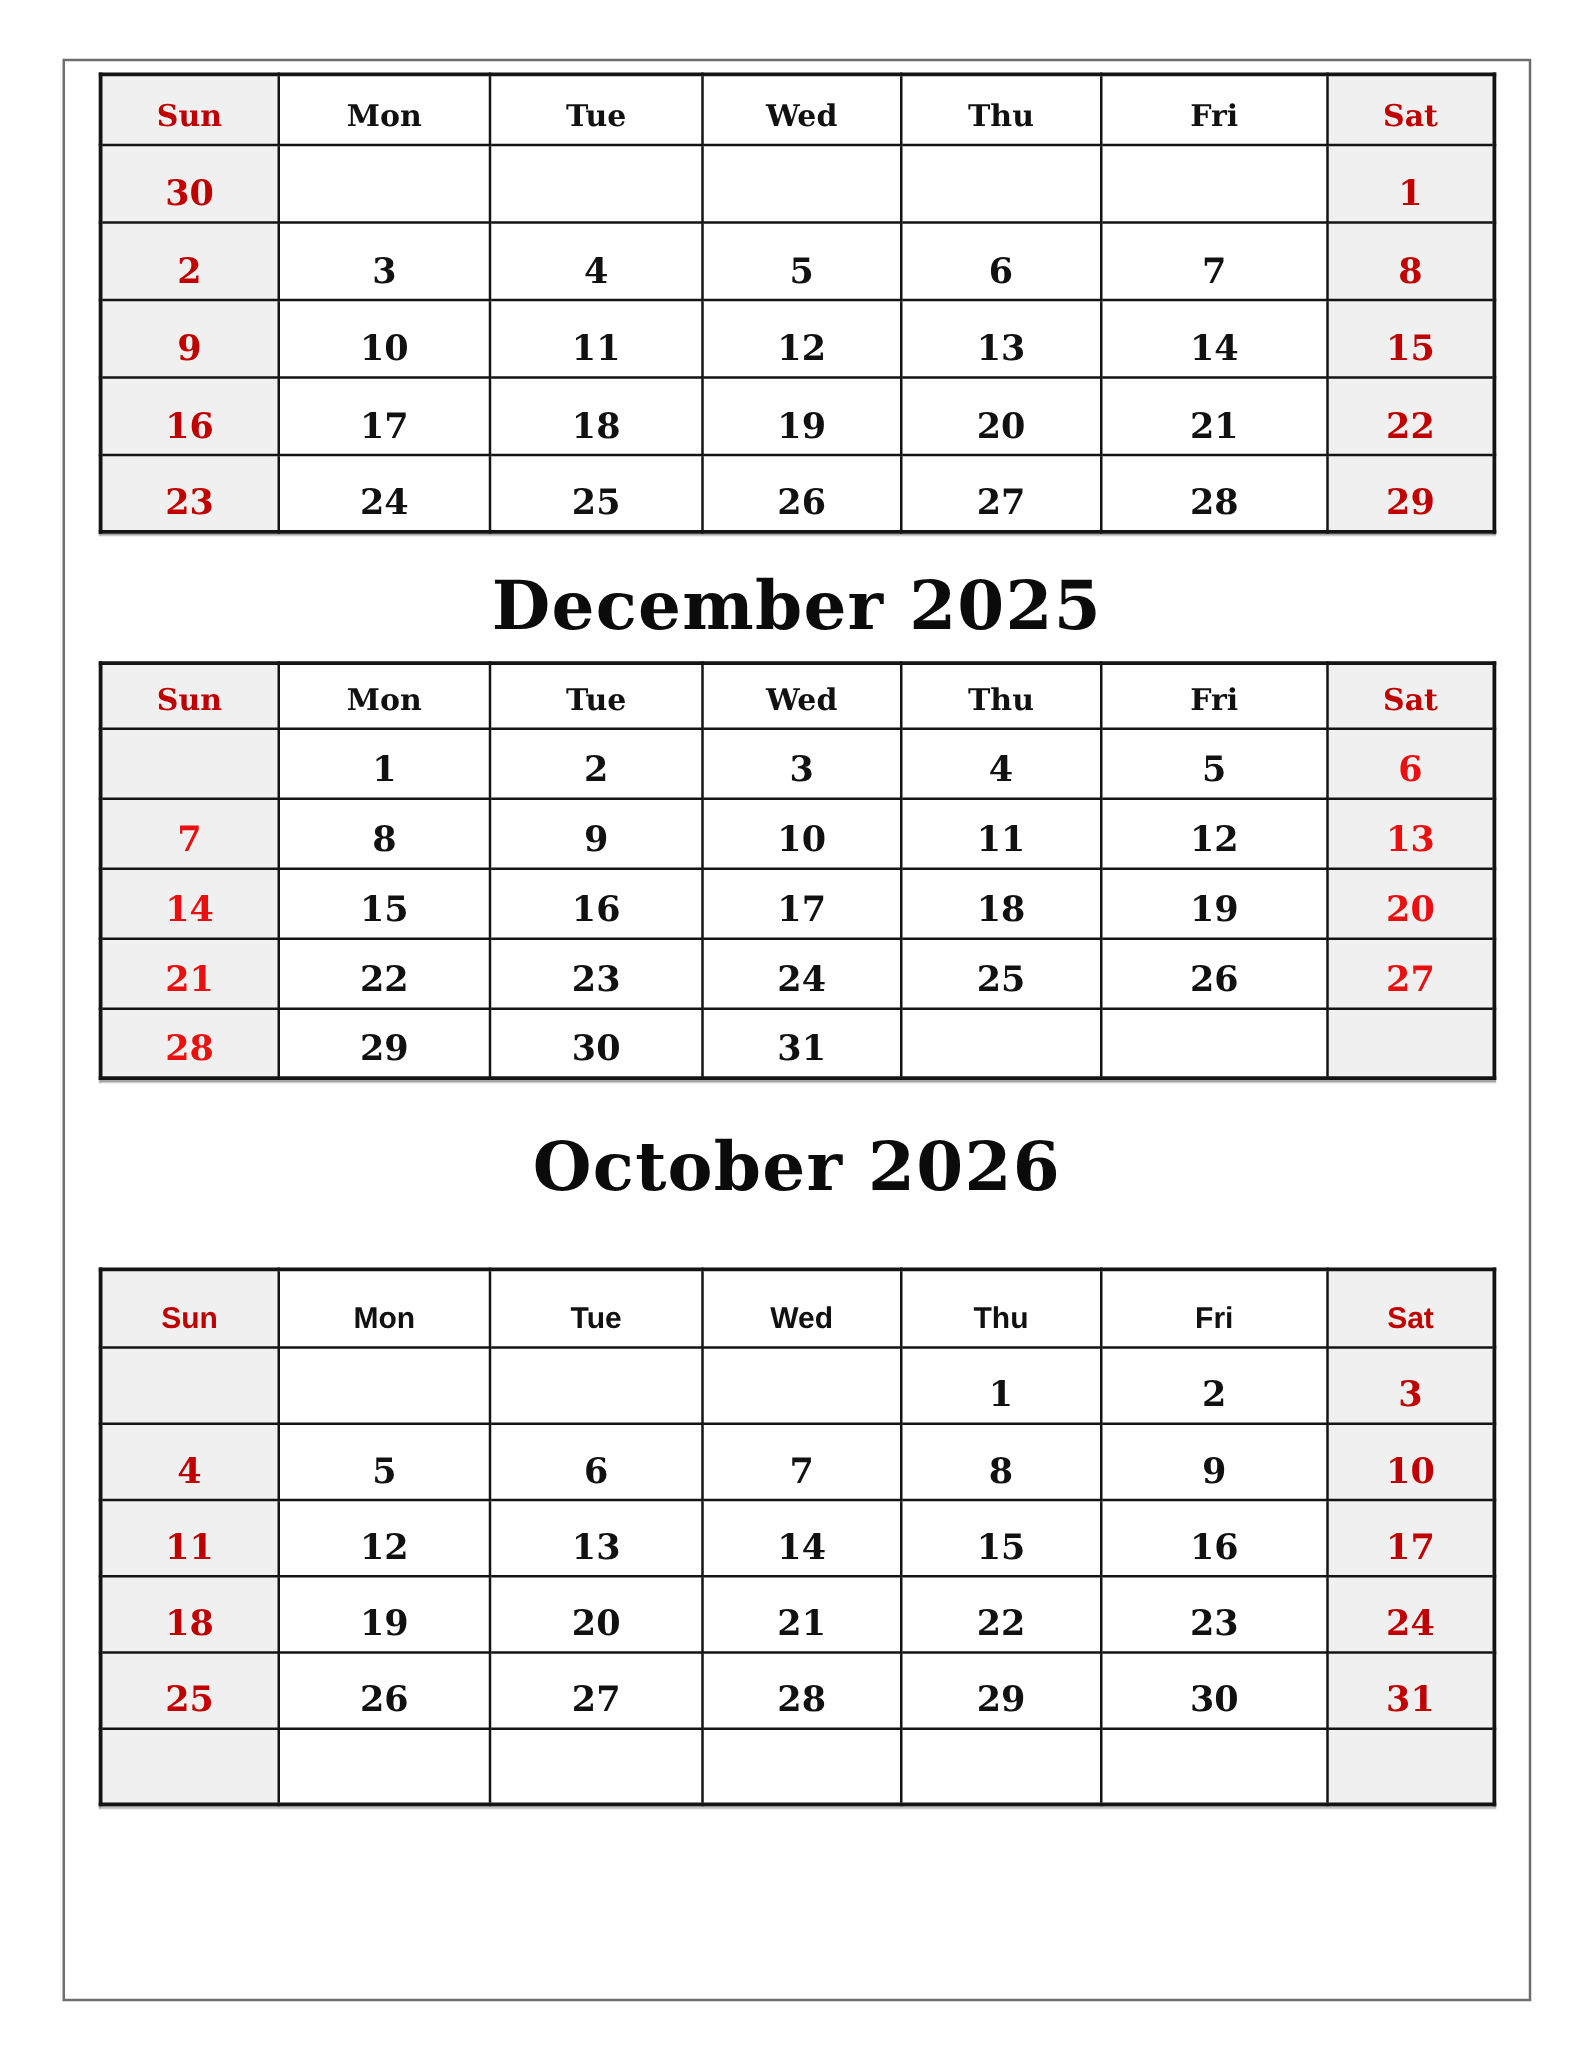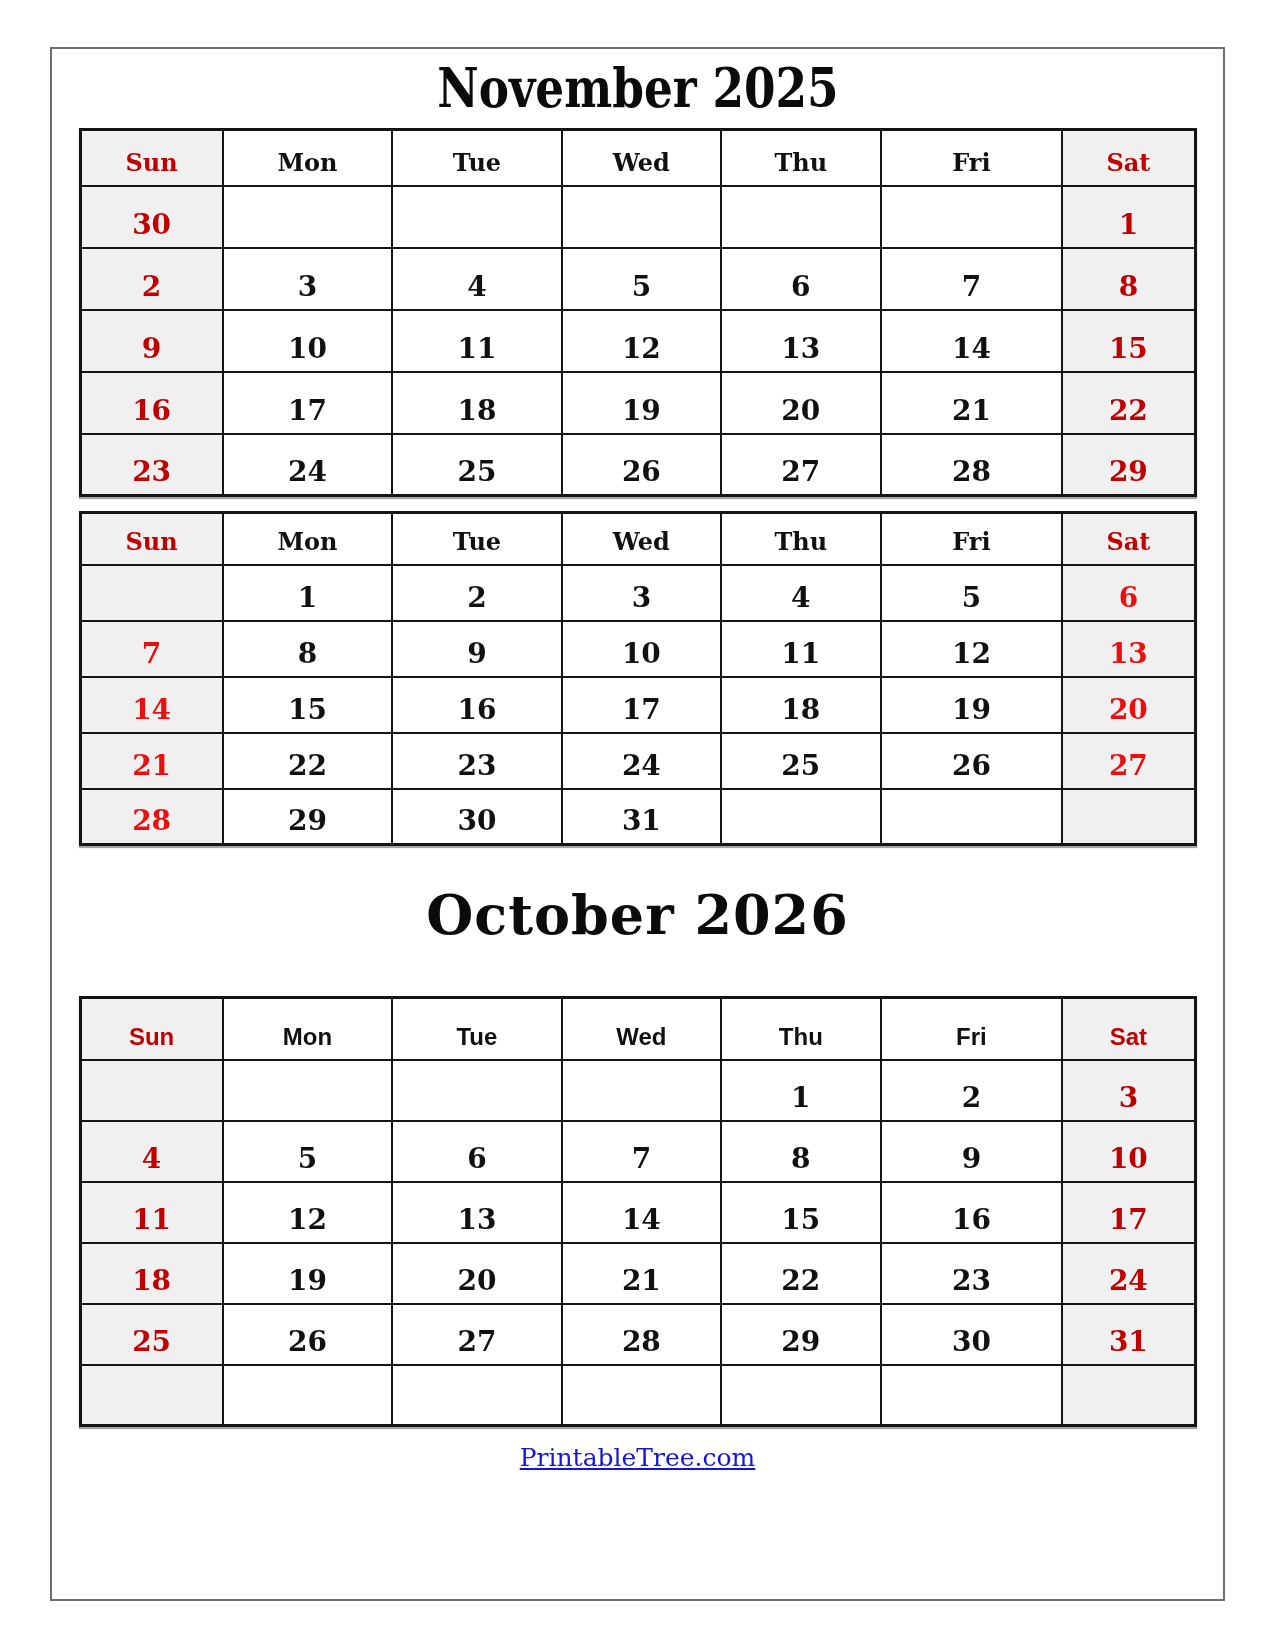--- a/index.html
+++ b/index.html
@@ -55,21 +55,20 @@
     font-size:25px;color:#1515d6;text-decoration:underline;
     font-family:"DejaVu Serif","Liberation Serif",serif;
   }
 </style>
 </head>
 <body>
 
 <div class="page">
 
   <section class="month month-0">
-    <h1 class="month-title"><span class="title-inner">November 2025</span></h1>
     <table class="cal">
       <colgroup>
           <col class="c0">
           <col class="c1">
           <col class="c2">
           <col class="c3">
           <col class="c4">
           <col class="c5">
           <col class="c6">
         </colgroup>
@@ -128,20 +127,21 @@
             <td>26</td>
             <td>27</td>
             <td>28</td>
             <td class="weekend">29</td>
           </tr>
         </tbody>
     </table>
   </section>
 
   <section class="month month-1">
+    <h1 class="month-title"><span class="title-inner">December 2025</span></h1>
     <table class="cal">
       <colgroup>
           <col class="c0">
           <col class="c1">
           <col class="c2">
           <col class="c3">
           <col class="c4">
           <col class="c5">
           <col class="c6">
         </colgroup>
@@ -281,17 +281,14 @@
             <td></td>
             <td></td>
             <td></td>
             <td></td>
             <td class="weekend"></td>
           </tr>
         </tbody>
     </table>
   </section>
 
-  <div class="footer">
-    <a href="#">PrintableTree.com</a>
-  </div>
 
 </div>
 
 </body></html>

